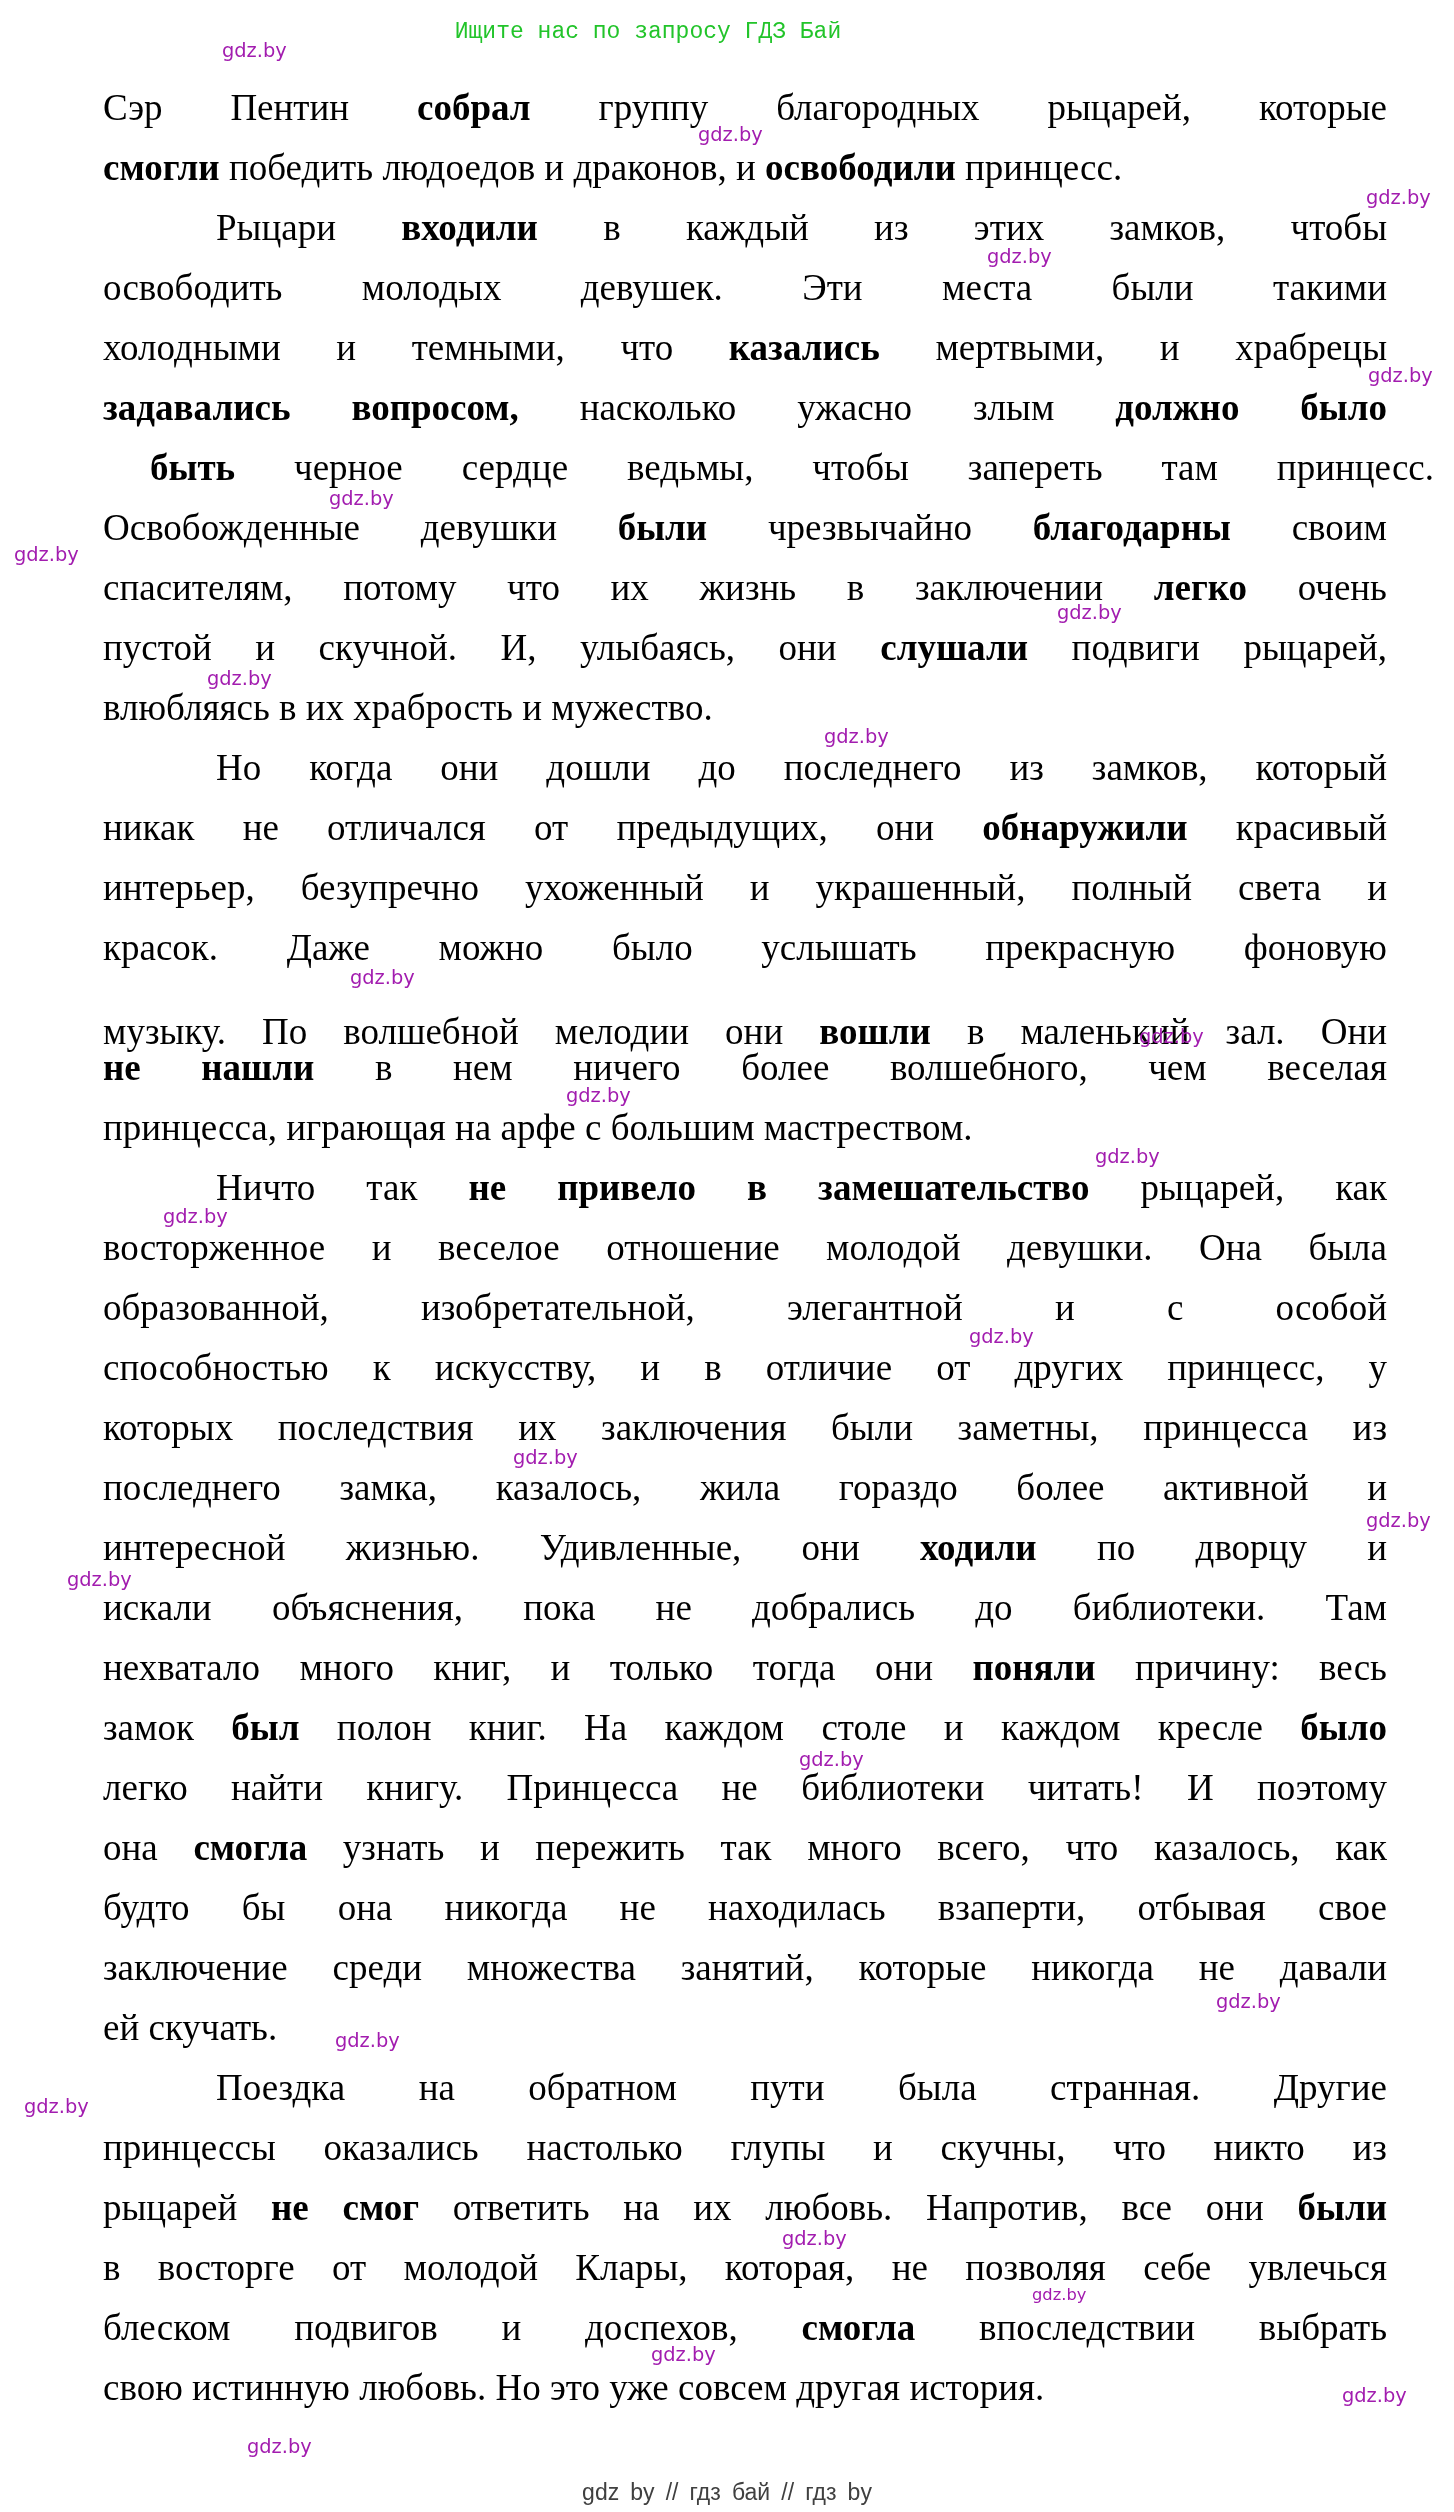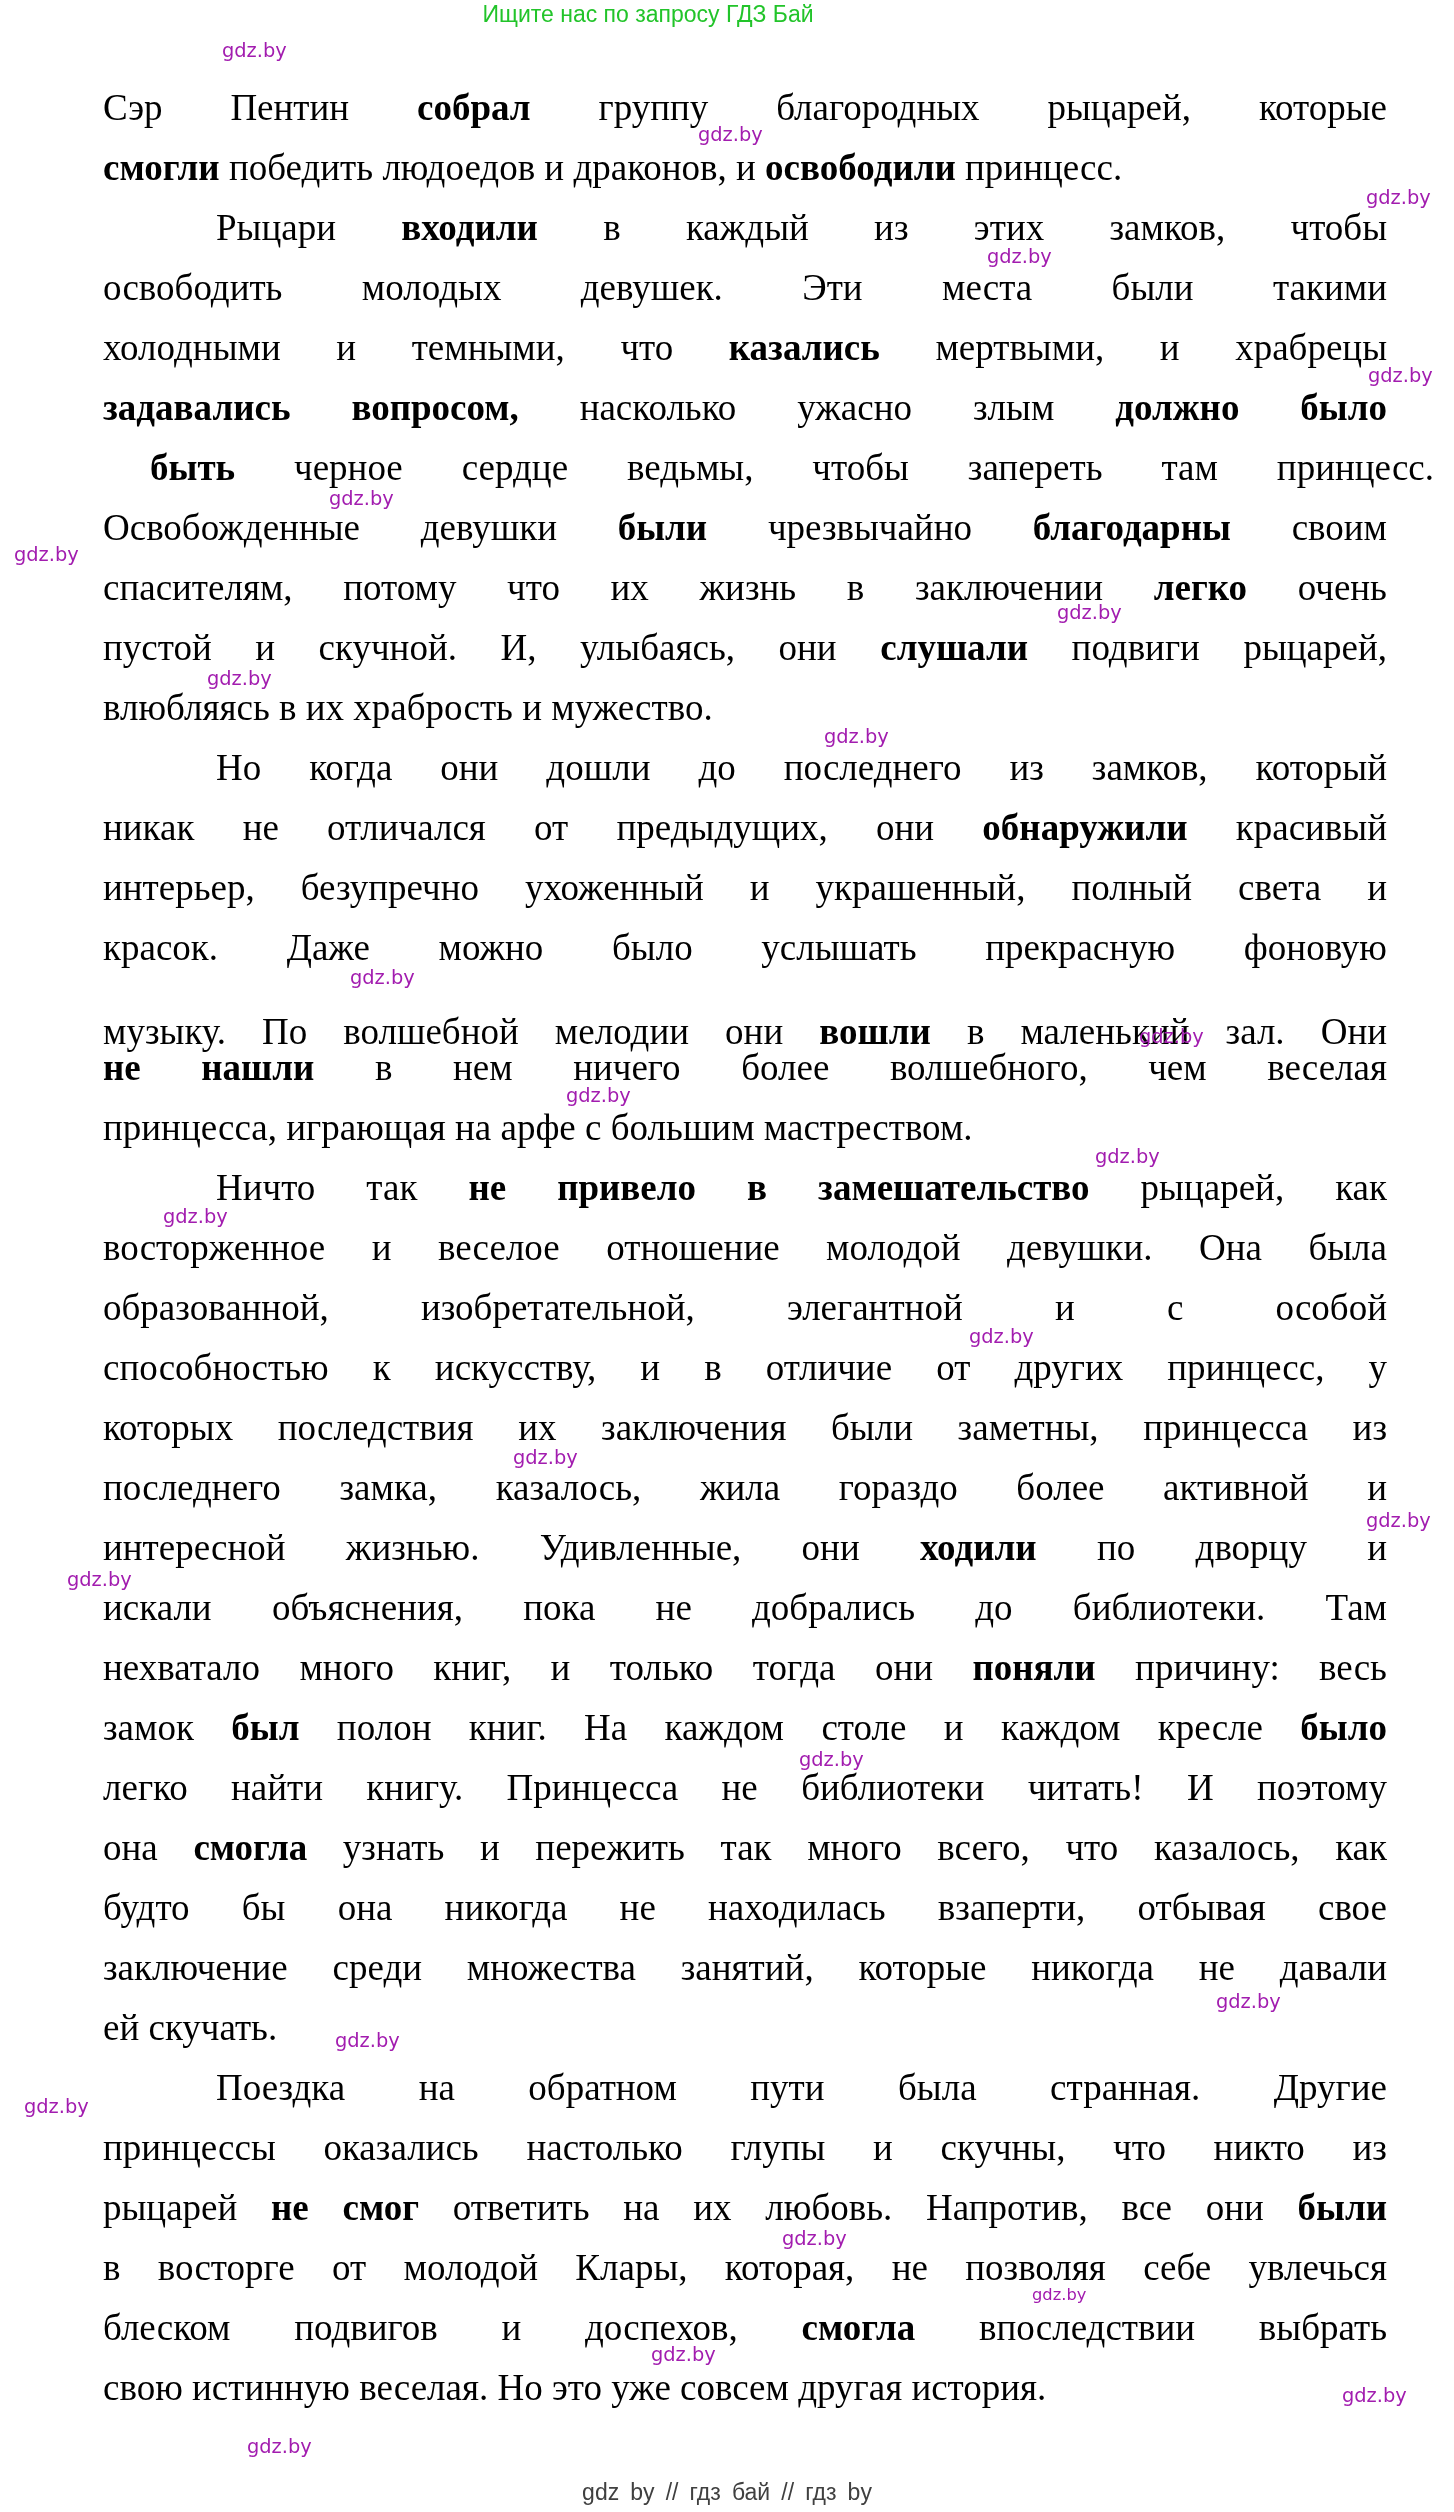--- a/index.html
+++ b/index.html
@@ -1,19 +1,19 @@
 <!DOCTYPE html>
 <html style="font-size:12.4px"><head>
 <meta charset="utf-8">
 <style>
   html, body { margin: 0; padding: 0; background: #ffffff; }
   body { width: 1454px; height: 2512px; position: relative; overflow: hidden; }
   .header {
-    position: absolute; left: 0; top: 0; width: 1296px; text-align: center;
-    font-family: Liberation Sans, sans-serif; font-size: 23px; line-height: 28px;
+    position: absolute; left: 0; top: 18px; width: 1296px; text-align: center;
+    font-family: Liberation Mono, monospace; font-size: 23px; line-height: 28px;
   }
   .footer {
     position: absolute; left: 0; top: 2478px; width: 1454px; text-align: center;
     font-family: "Liberation Sans", sans-serif; font-size: 23px; line-height: 28px;
     word-spacing: 4.7px;
   }
   .page { position: absolute; left: 0; top: 0; width: 1454px; height: 2512px; }
   .line {
     position: absolute; left: 103px; width: 1284px;
     font-family: "Liberation Serif", serif; font-size: 37px; line-height: 44px;
@@ -66,21 +66,21 @@
       <div class="line justify" style="top: 1766px;"><span>легко найти книгу. Принцесса не библиотеки читать! И поэтому</span></div>
       <div class="line justify" style="top: 1826px;"><span>она </span><b>смогла</b><span> узнать и пережить так много всего, что казалось, как</span></div>
       <div class="line justify" style="top: 1886px;"><span>будто бы она никогда не находилась взаперти, отбывая свое</span></div>
       <div class="line justify" style="top: 1946px;"><span>заключение среди множества занятий, которые никогда не давали</span></div>
       <div class="line left" style="top: 2006px;"><span>ей скучать.</span></div>
       <div class="line justify indent" style="top: 2066px;"><span>Поездка на обратном пути была странная. Другие</span></div>
       <div class="line justify" style="top: 2126px;"><span>принцессы оказались настолько глупы и скучны, что никто из</span></div>
       <div class="line justify" style="top: 2186px;"><span>рыцарей </span><b>не смог</b><span> ответить на их любовь. Напротив, все они </span><b>были</b></div>
       <div class="line justify" style="top: 2246px;"><span>в восторге от молодой Клары, которая, не позволяя себе увлечься</span></div>
       <div class="line justify" style="top: 2306px;"><span>блеском подвигов и доспехов, </span><b>смогла</b><span> впоследствии выбрать</span></div>
-      <div class="line left" style="top: 2366px;"><span>свою истинную веселая. Но это уже совсем другая история.</span></div>
+      <div class="line left" style="top: 2366px;"><span>свою истинную любовь. Но это уже совсем другая история.</span></div>
     </div>
   <div id="watermark-layer">
       <div class="wm" style="left: 222px; top: 40px;">gdz.by</div>
       <div class="wm" style="left: 698px; top: 124px;">gdz.by</div>
       <div class="wm" style="left: 1366px; top: 187px;">gdz.by</div>
       <div class="wm" style="left: 987px; top: 246px;">gdz.by</div>
       <div class="wm" style="left: 1368px; top: 365px;">gdz.by</div>
       <div class="wm" style="left: 329px; top: 488px;">gdz.by</div>
       <div class="wm" style="left: 14px; top: 544px;">gdz.by</div>
       <div class="wm" style="left: 1057px; top: 602px;">gdz.by</div>

